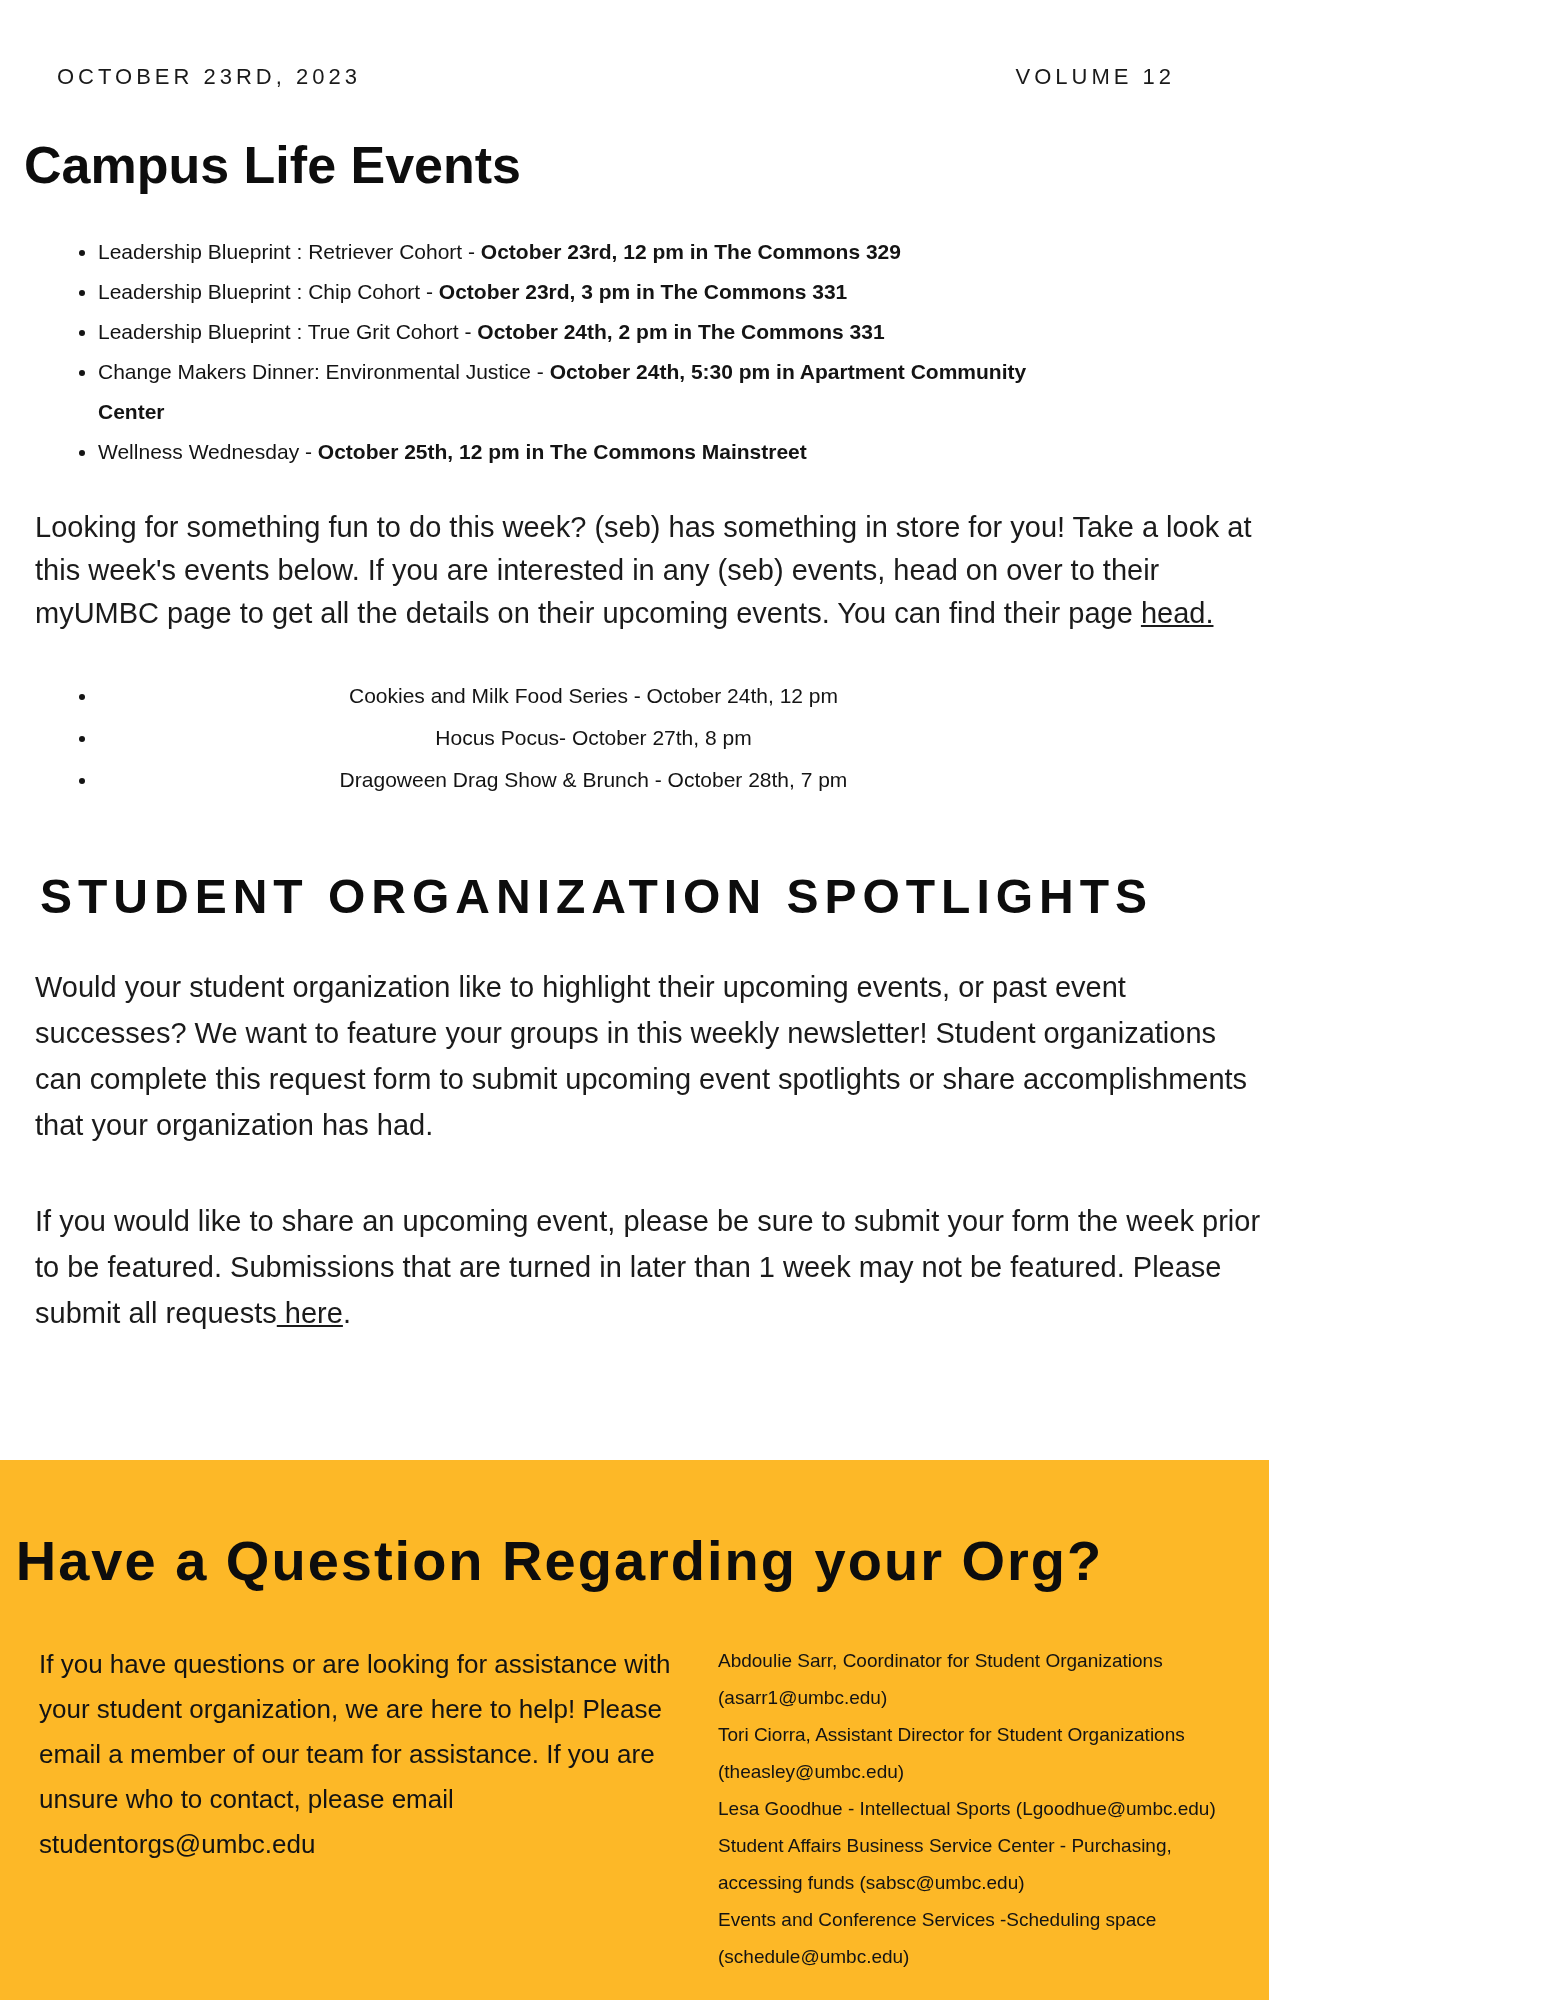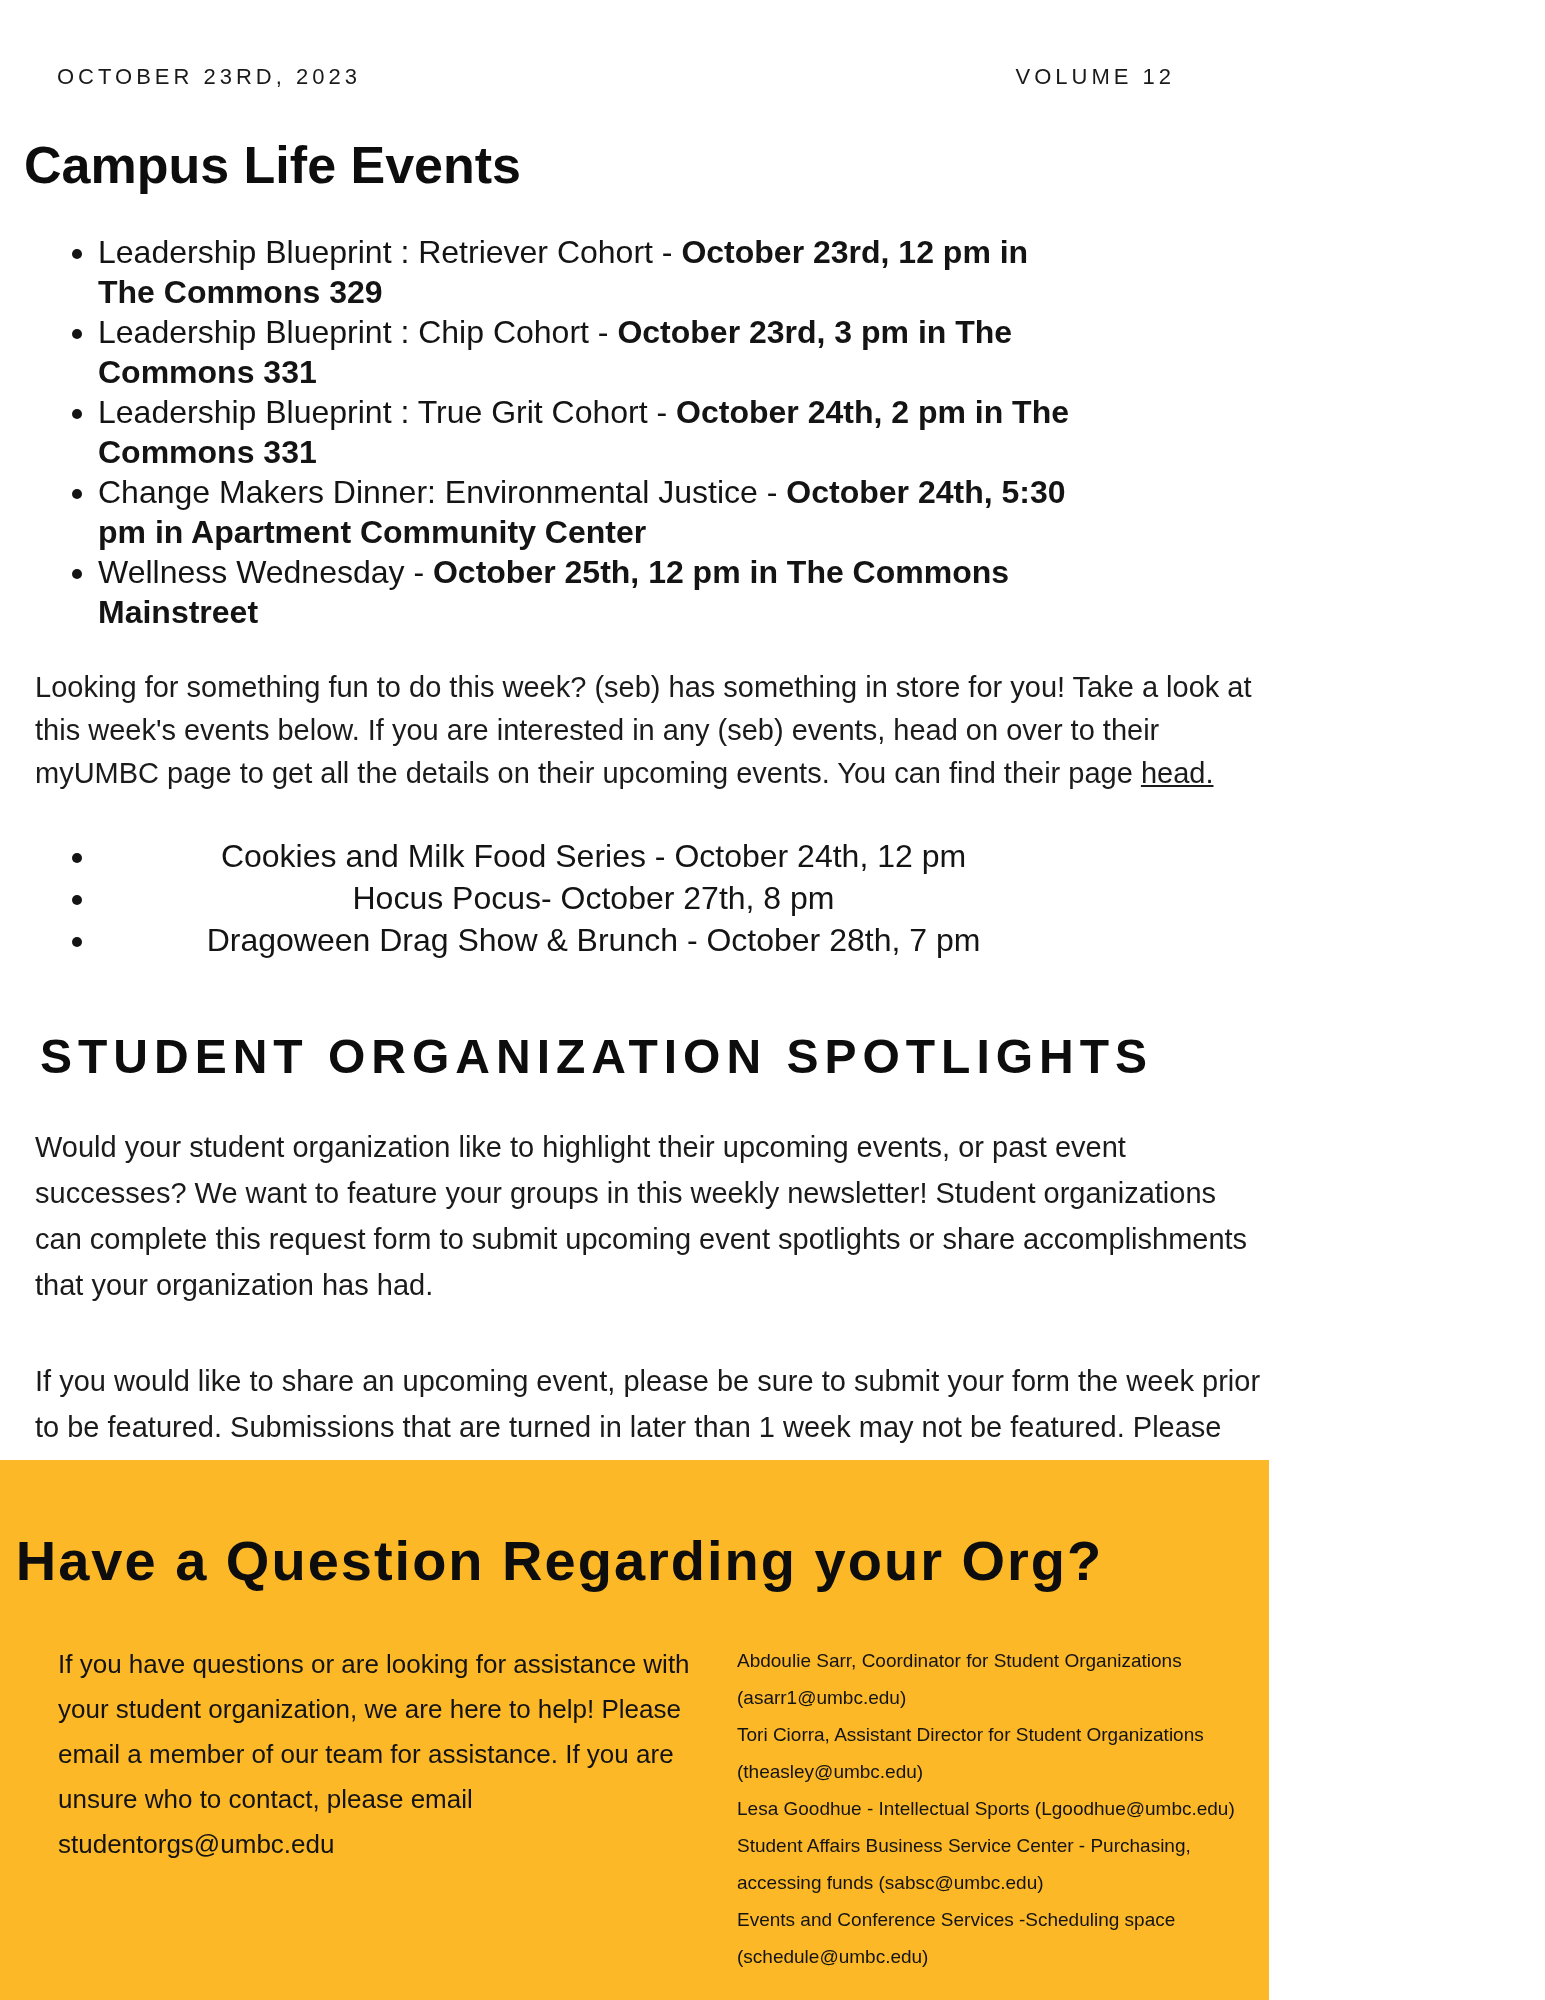--- a/index.html
+++ b/index.html
@@ -26,21 +26,21 @@
     margin:46px 0 0 24px; letter-spacing:0px; color:#0d0d0d;
   }
   h1.weekly { margin-top:52px; }
   h2.spotlight-title {
     font-size:48px; font-weight:700; line-height:1.15; letter-spacing:6px;
     margin:68px 0 0 40px; color:#0d0d0d;
   }
 
   
   ul.event-list { margin:36px 0 0 0; padding-left:98px; list-style:disc outside; }
-  ul.event-list li { font-size:32px; line-height:40px; color:#141414; padding-right:180px; }
+  ul.event-list li { font-size:21px; line-height:40px; color:#141414; padding-right:180px; }
   ul.seb-list { margin-top:40px;text-align:center; }
   ul.seb-list li { line-height:42px; }
   .event-detail { font-weight:700; }
 
   
   p.body-text {
     font-size:29px; line-height:43px; color:#1b1b1b;
     margin:34px 0 0 35px; max-width:1320px;
   }
   p.spot-para { line-height:46px; max-width:1300px; }
@@ -53,21 +53,21 @@
     position:absolute; left:0; right:0; top:1460px; bottom:0;
     background:#FDB827;
     padding-top:72px;
   }
   .footer-title {
     font-size:56px; font-weight:700; line-height:58px; letter-spacing:2px;
     color:#0d0d0d; text-align:center; padding-right:150px;
   }
   .footer-columns {
     display:flex; gap:19px; margin-top:52px;
-    padding:0 27px 0 58px;
+    padding:0 27px 0 39px;
   }
   .footer-left {
     width:660px; font-size:26px; line-height:45px; color:#131313;
   }
   .footer-right { flex:1; max-width:800px; }
   .footer-right p { font-size:19px; line-height:37px; color:#131313; }
 </style>
 </head>
 <body>
 

